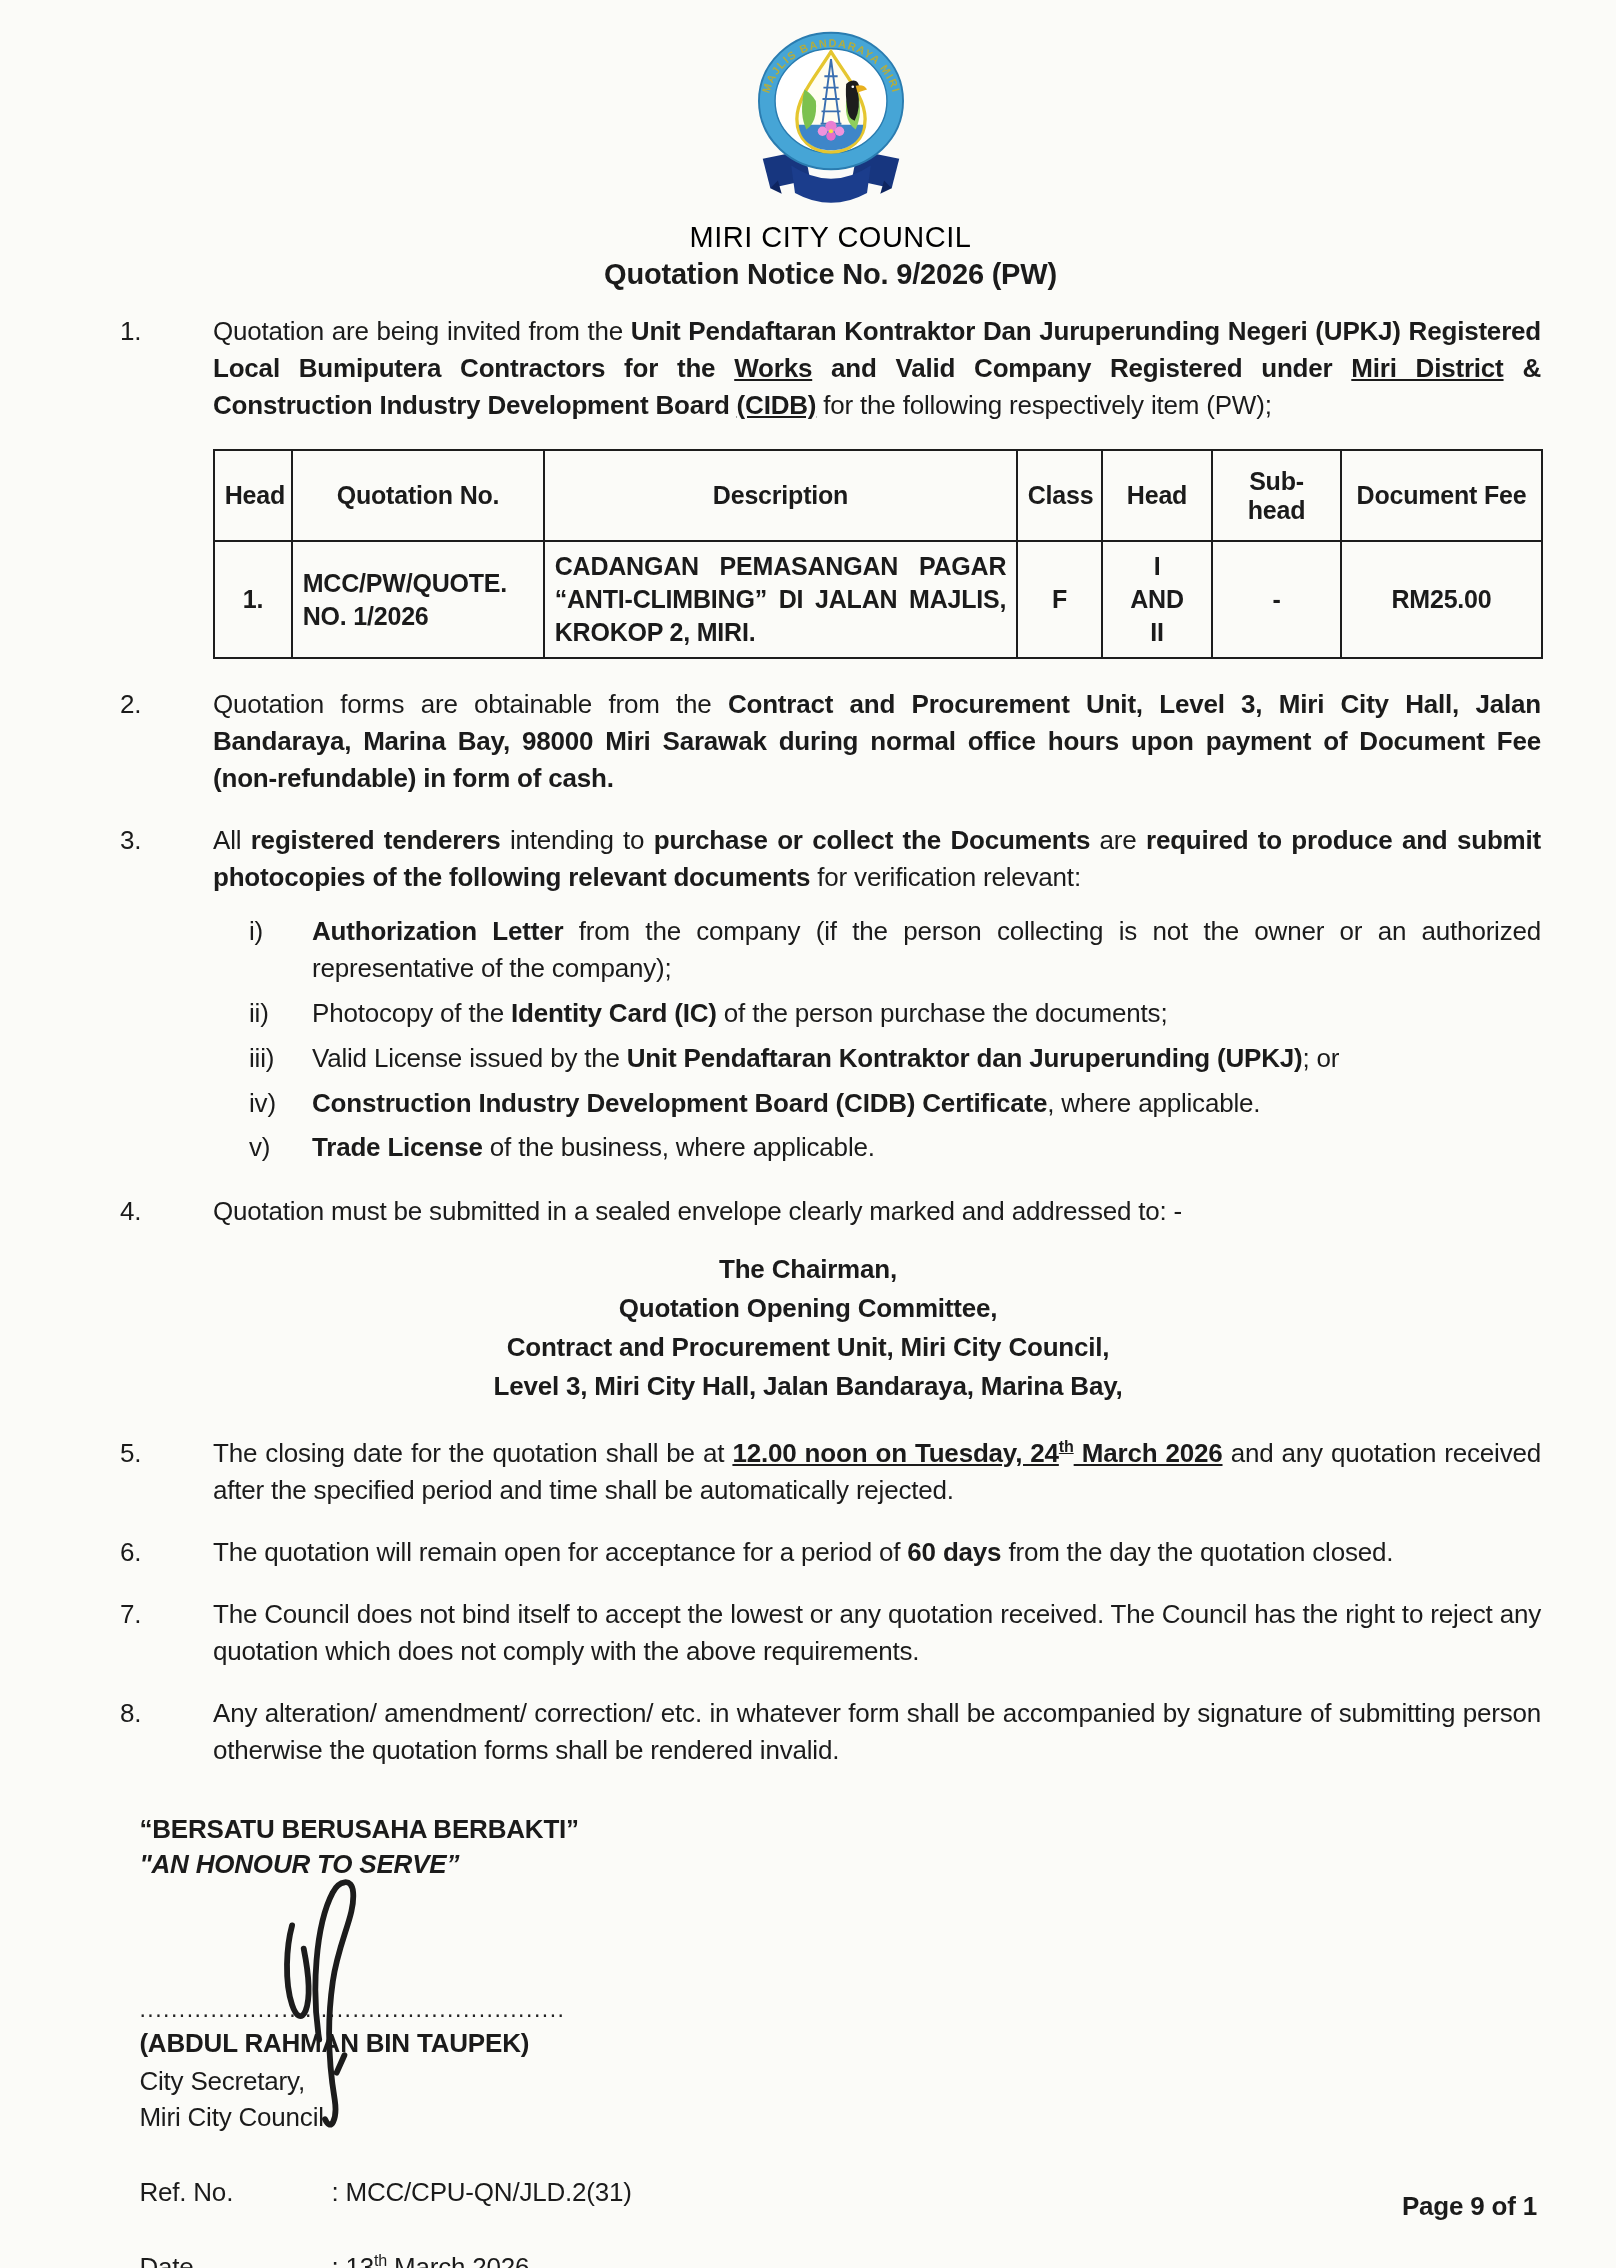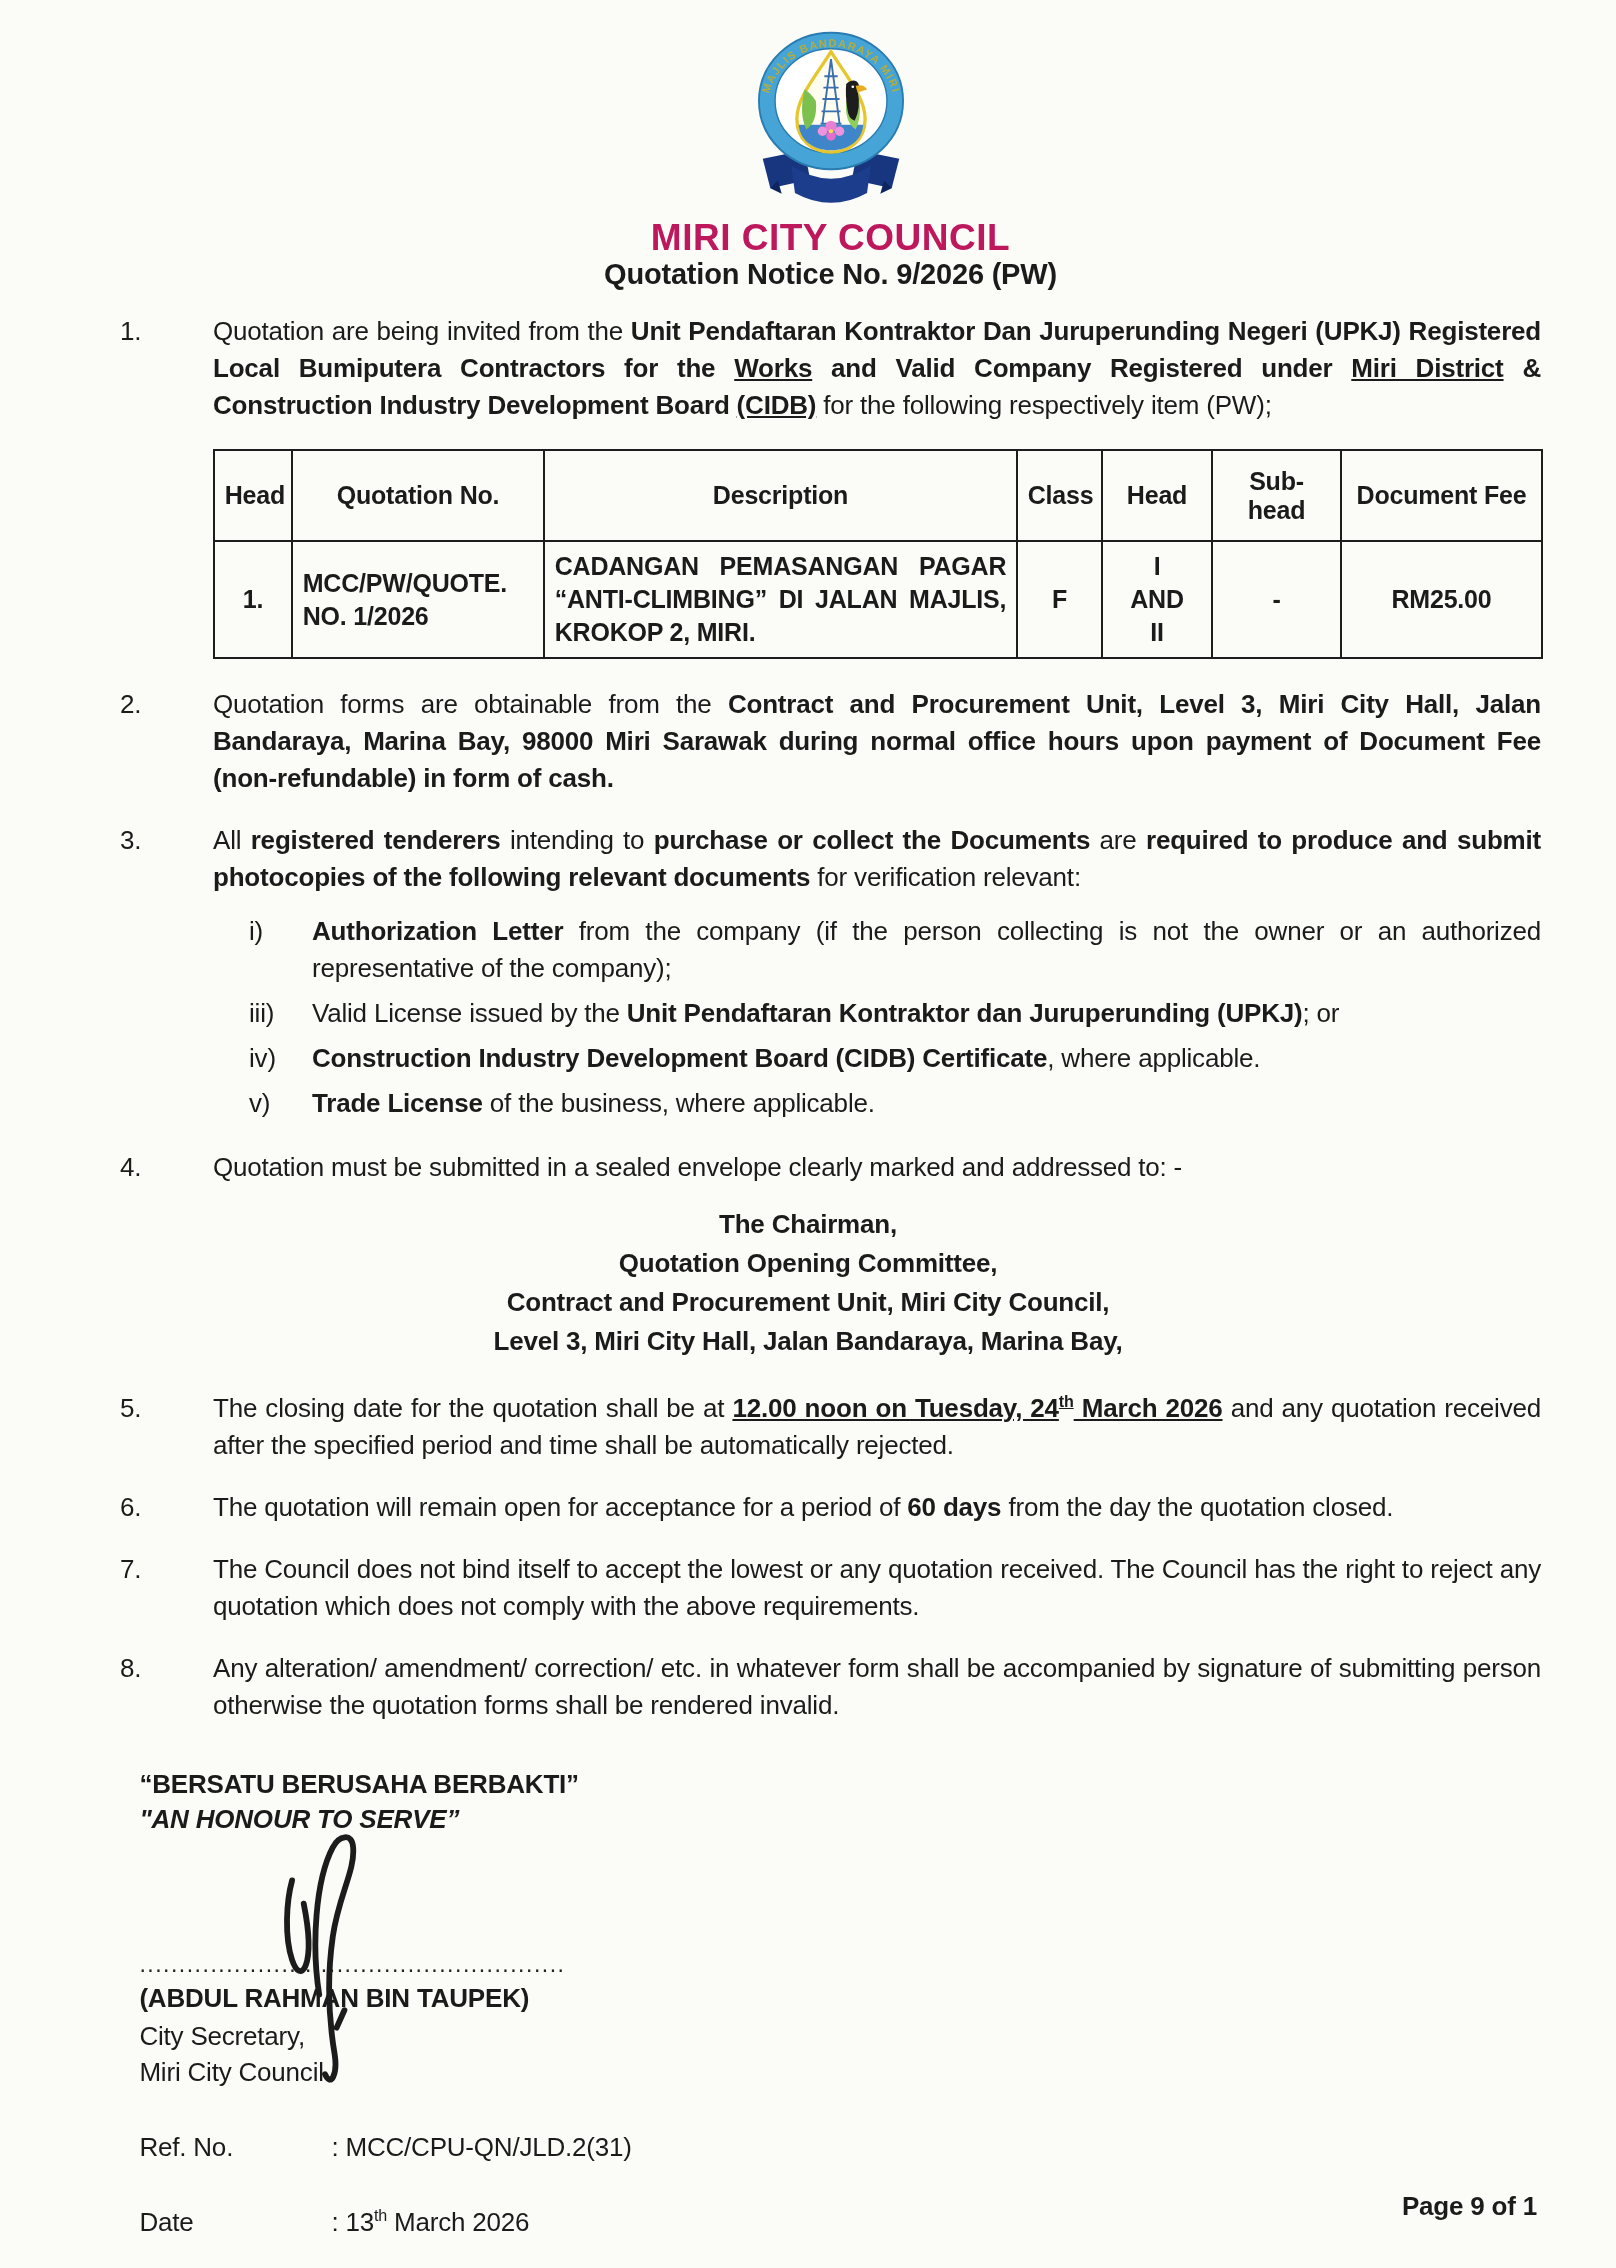--- a/index.html
+++ b/index.html
@@ -14,21 +14,21 @@
     font-family: "Liberation Sans", sans-serif;
     font-size: 26px;
     letter-spacing: -0.2px;
     padding: 27px 76px 0 120px;
     overflow: hidden;
   }
 
   
   .doc-header { text-align: center; margin-bottom: 19.4px; }
   .crest { width: 190px; margin: 0 auto 3.9px auto; }
-  .org-name { font-size: 37px; letter-spacing: 0.5px; line-height: 35px; color: #be185d; font-weight: bold; }
+  .org-name { font-size: 29px; letter-spacing: 0.5px; line-height: 35px; color: #000000; }
   .notice-title { font-size: 29px; font-weight: 700; line-height: 39px; }
 
   
   .para { display: flex; margin-bottom: 25px; }
   .para-num { width: 93px; flex: 0 0 93px; line-height: 37px; }
   .para-text { flex: 1; text-align: justify; line-height: 37px; }
   .para-text sup, .ref-value sup { font-size: 0.62em; vertical-align: super; line-height: 0; }
 
   
   .quote-table {
@@ -193,20 +193,24 @@
     <div class="para-num">3.</div>
     <div class="para-text"><span>All </span><span style="font-weight: 700;">registered tenderers</span><span> intending to </span><span style="font-weight: 700;">purchase or collect the Documents</span><span> are </span><span style="font-weight: 700;">required to produce and submit photocopies of the following relevant documents</span><span> for verification relevant:</span></div>
   </div>
 
   <div class="sub-list">
     <div class="sub-item">
       <div class="sub-num">i)</div>
       <div class="sub-text"><span style="font-weight: 700;">Authorization Letter</span><span> from the company (if the person collecting is not the owner or an authorized representative of the company);</span></div>
     </div>
     <div class="sub-item">
+      <div class="sub-num">ii)</div>
+      <div class="sub-text"><span>Photocopy of the </span><span style="font-weight: 700;">Identity Card (IC)</span><span> of the person purchase the documents;</span></div>
+    </div>
+    <div class="sub-item">
       <div class="sub-num">iii)</div>
       <div class="sub-text"><span>Valid License issued by the </span><span style="font-weight: 700;">Unit Pendaftaran Kontraktor dan Juruperunding (UPKJ)</span><span>; or</span></div>
     </div>
     <div class="sub-item">
       <div class="sub-num">iv)</div>
       <div class="sub-text"><span style="font-weight: 700;">Construction Industry Development Board (CIDB) Certificate</span><span>, where applicable.</span></div>
     </div>
     <div class="sub-item">
       <div class="sub-num">v)</div>
       <div class="sub-text"><span style="font-weight: 700;">Trade License</span><span> of the business, where applicable.</span></div>

